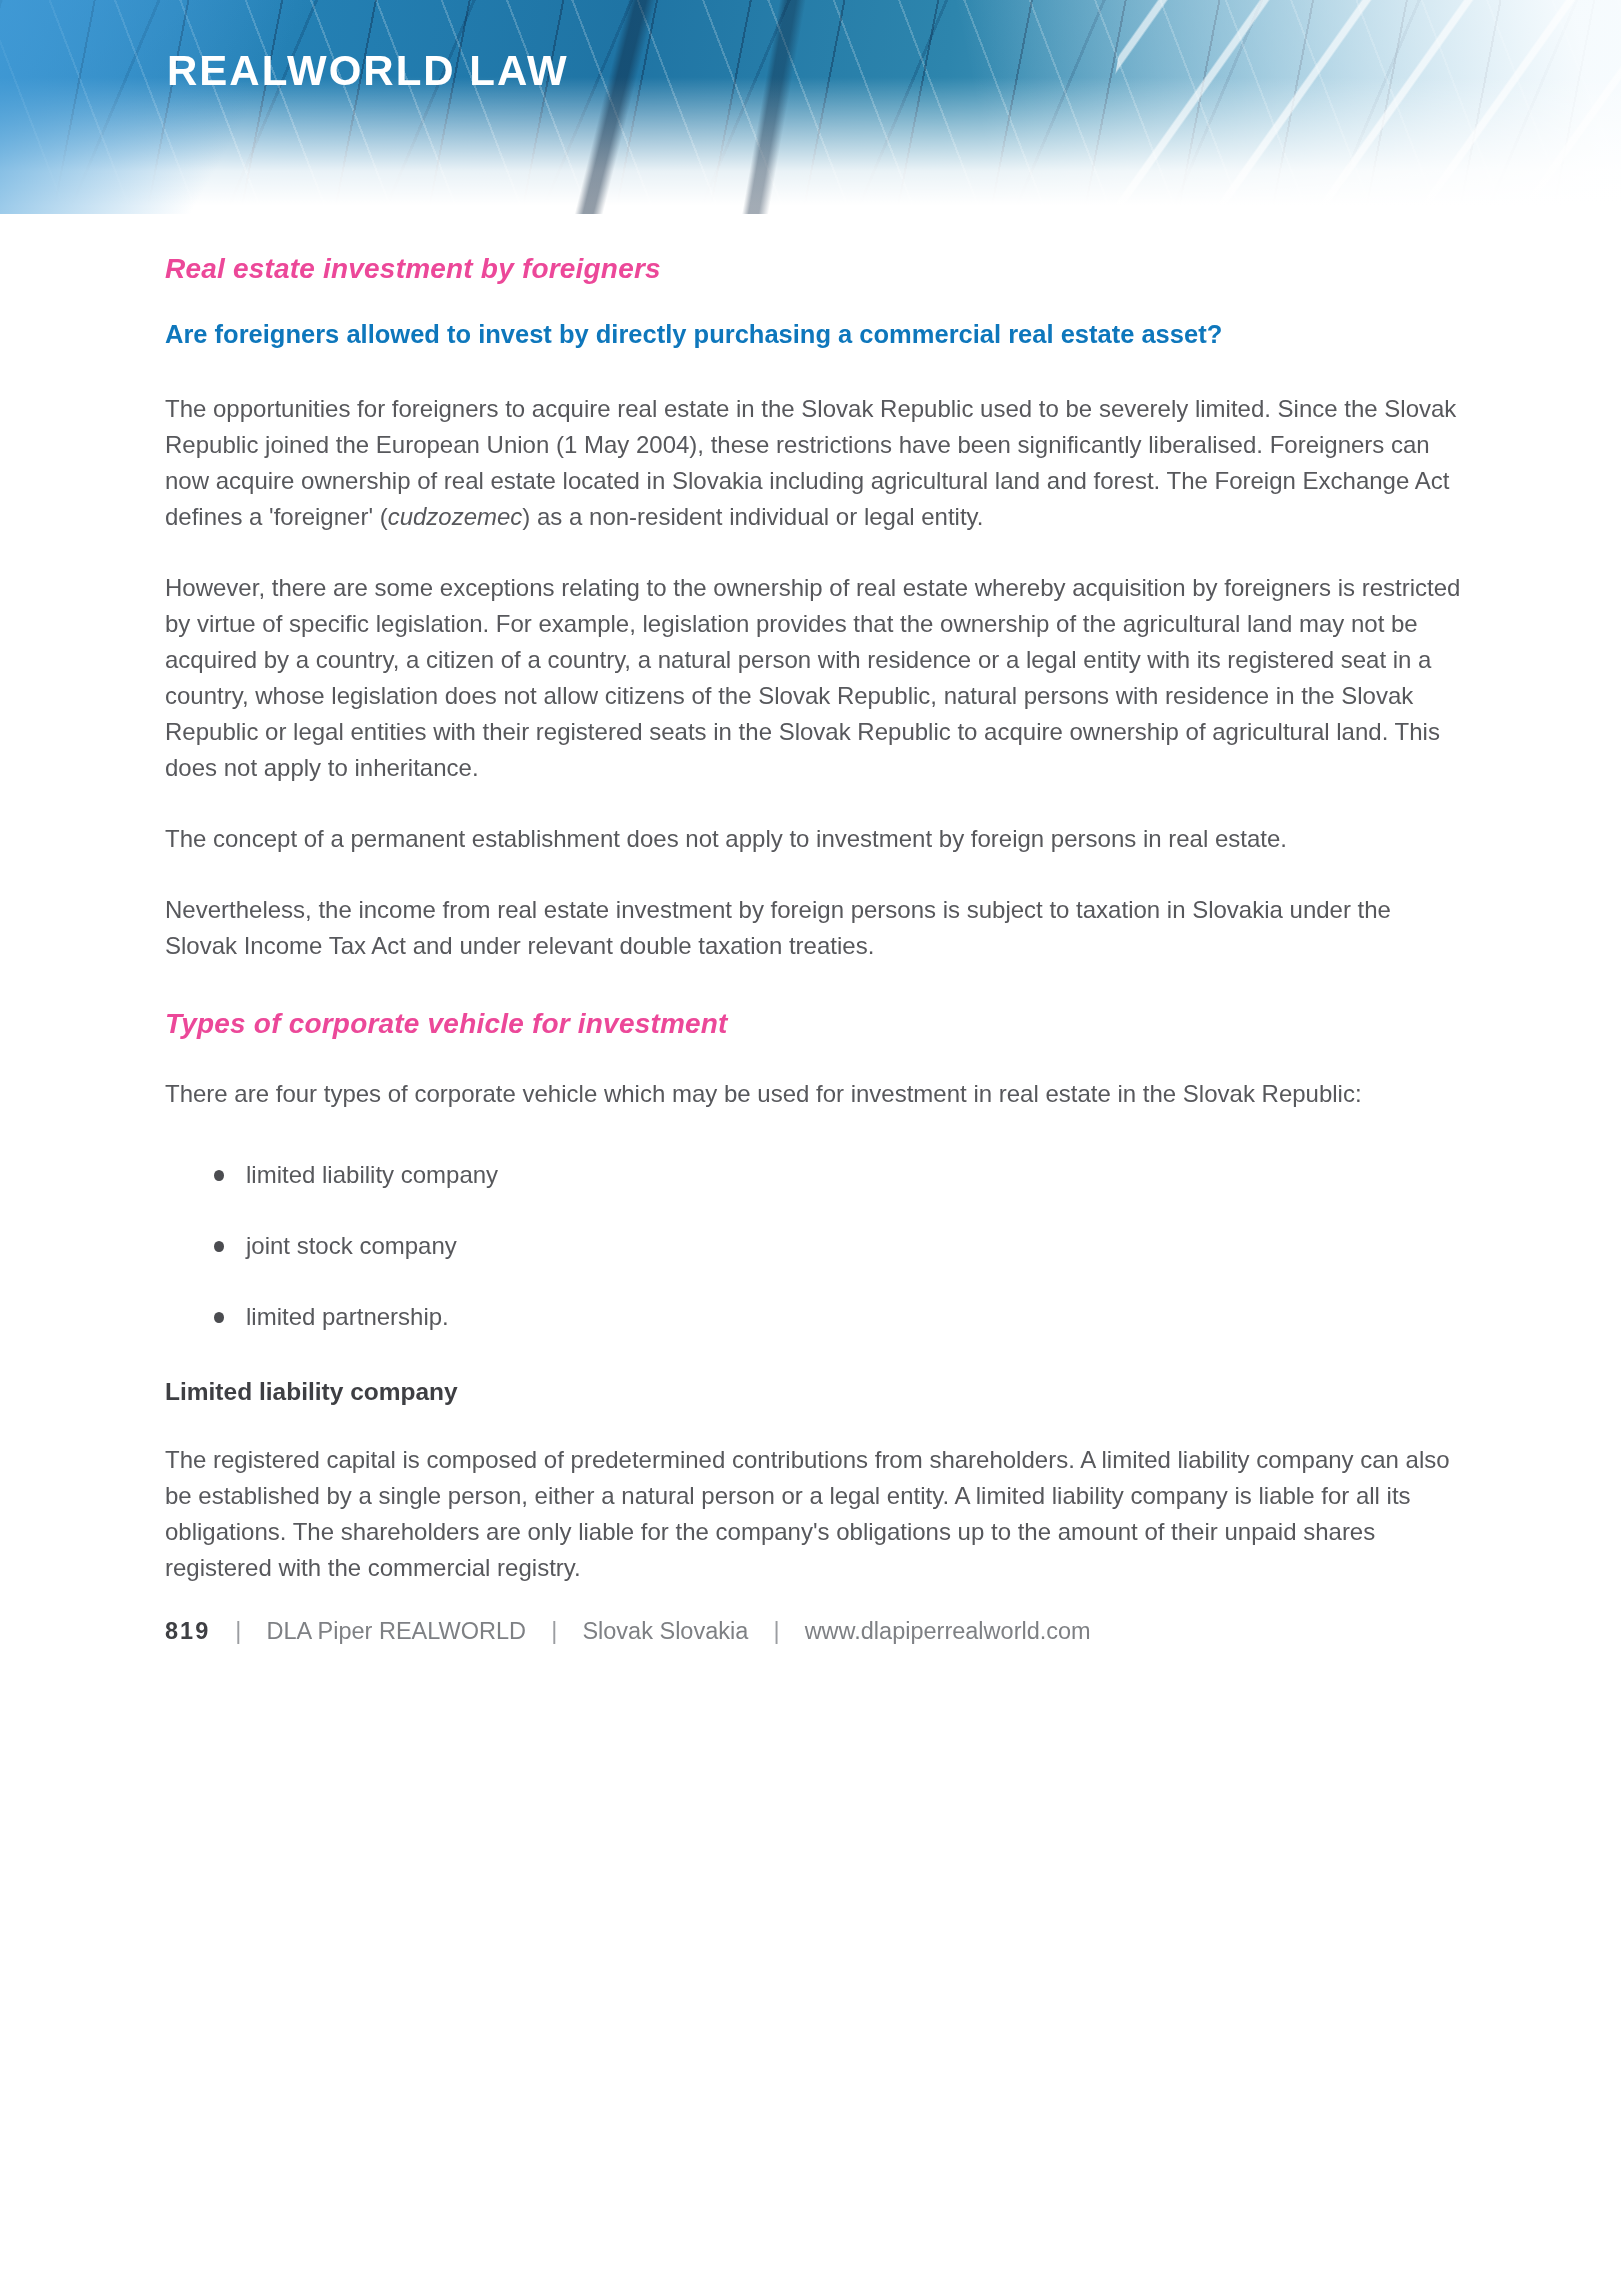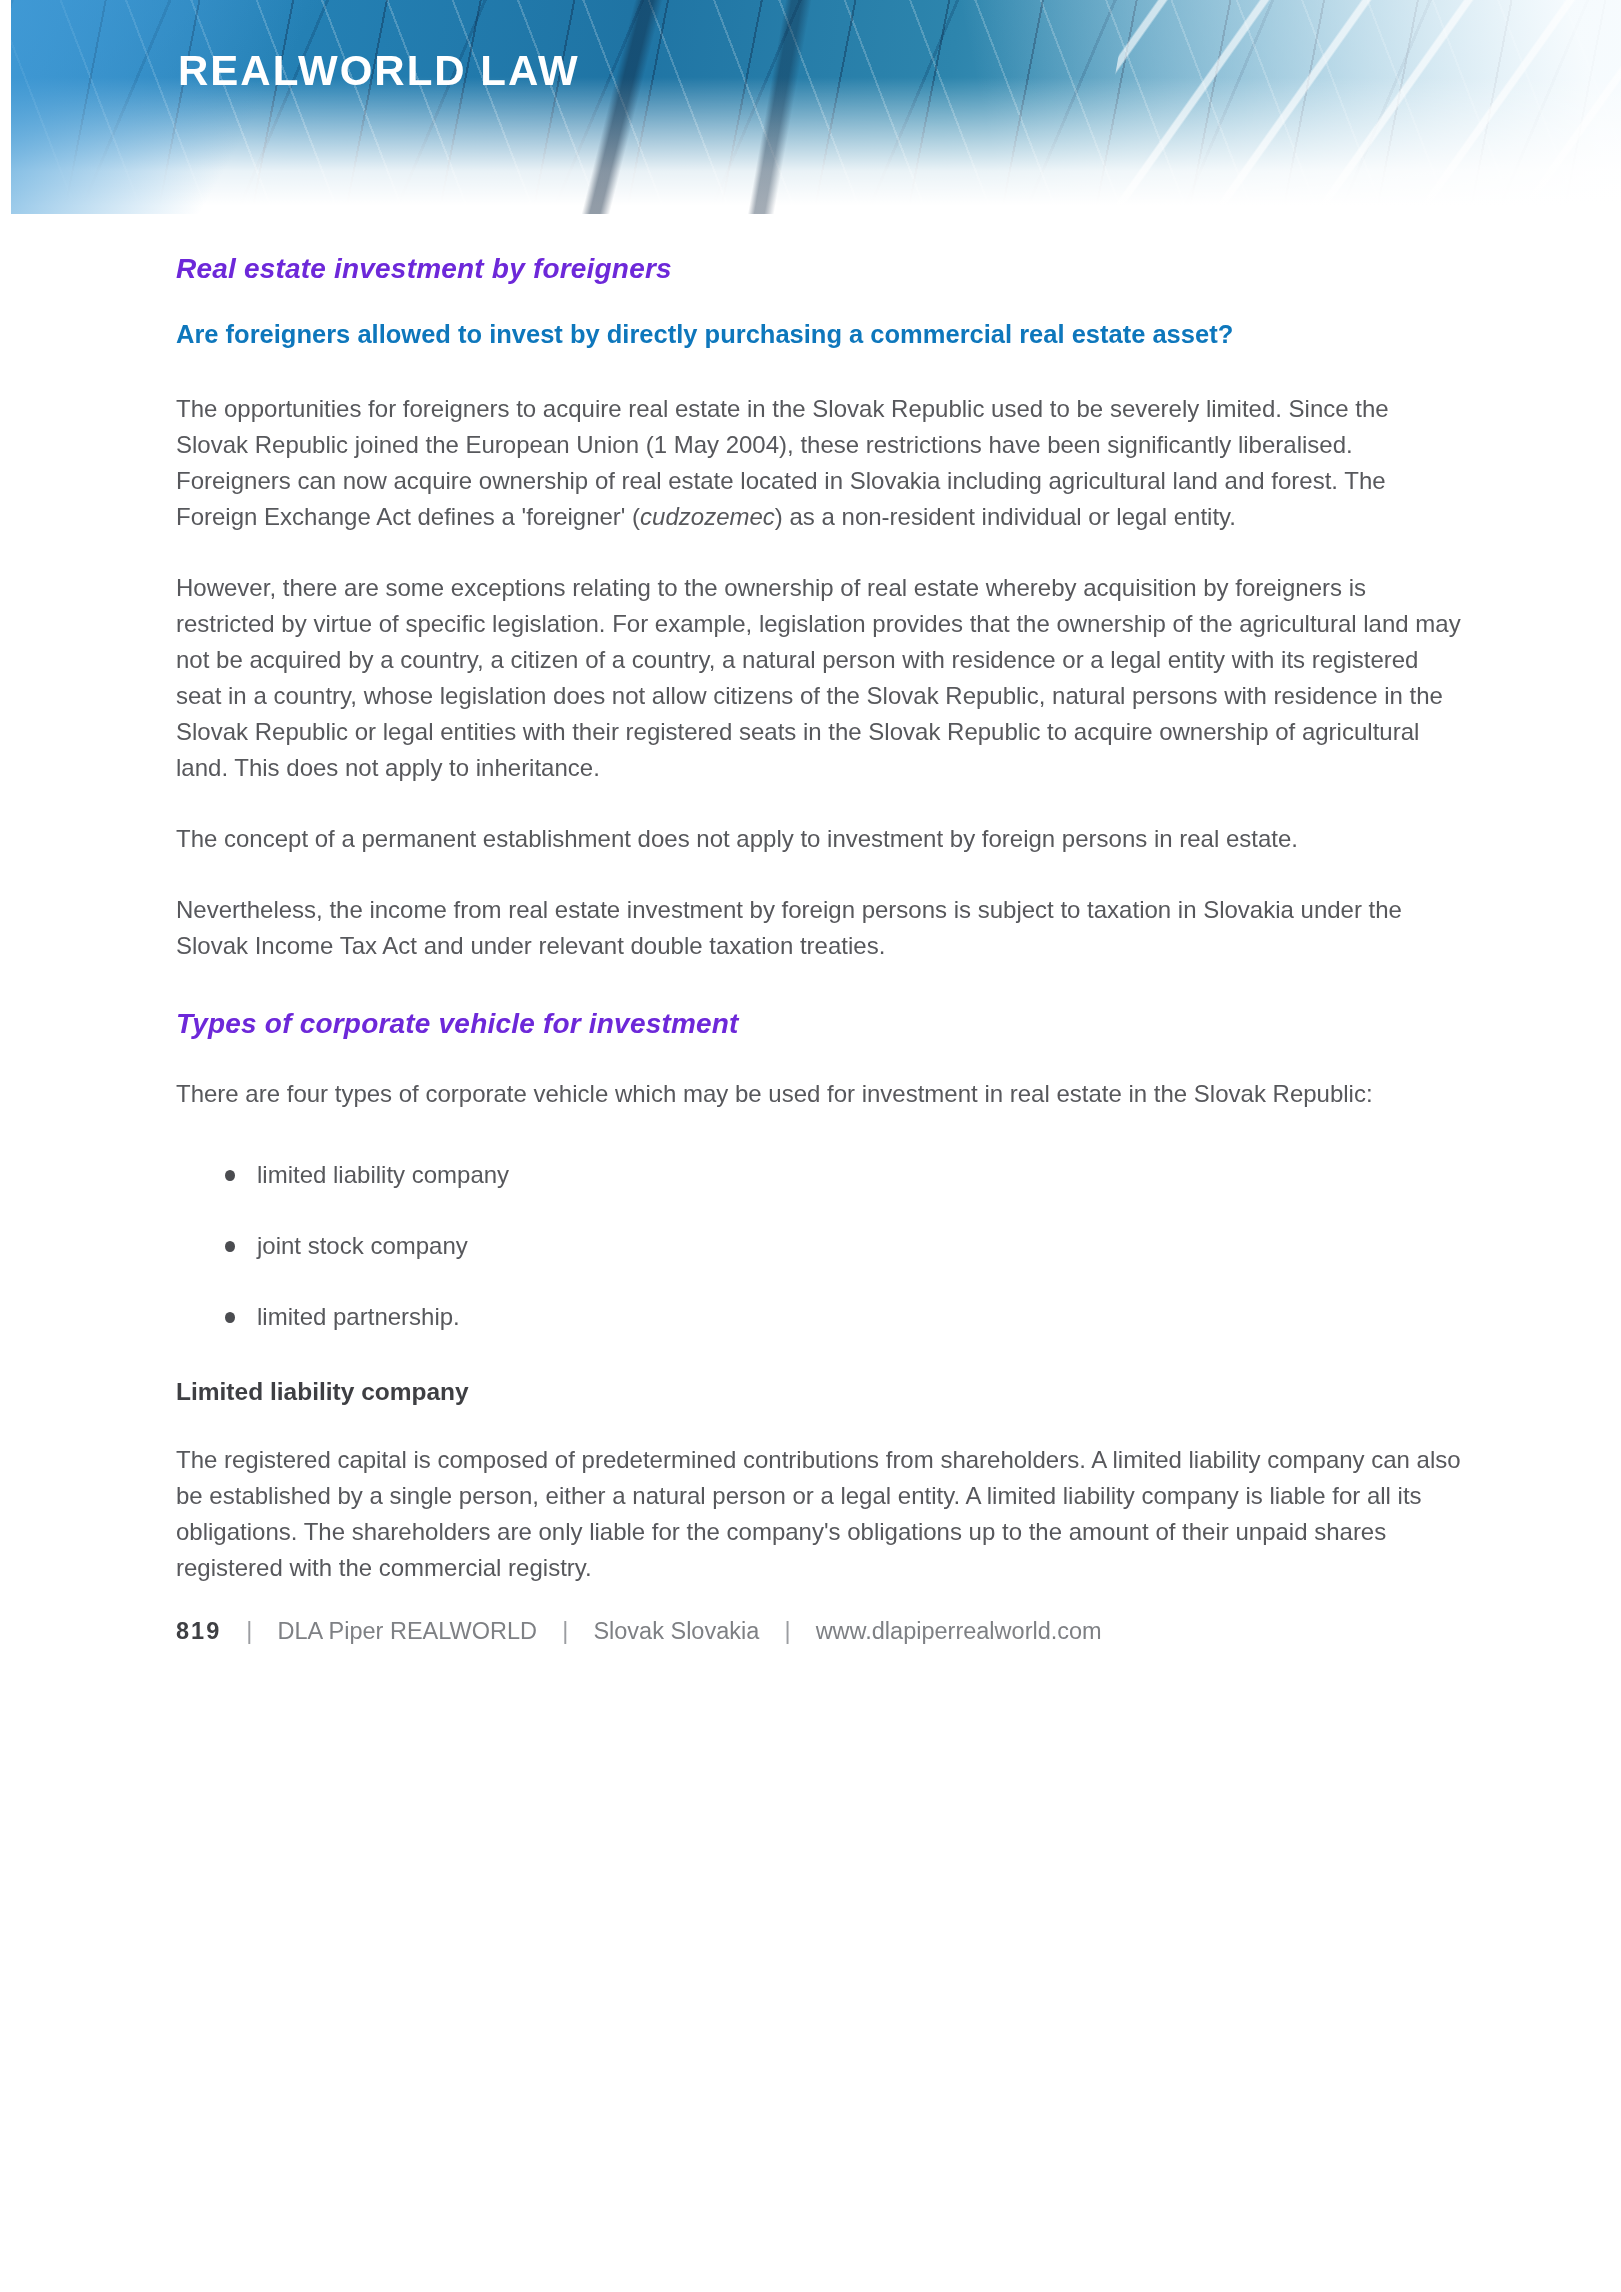--- a/index.html
+++ b/index.html
@@ -4,21 +4,21 @@
 <style>
   * { box-sizing: border-box; }
   html, body { margin: 0; padding: 0; }
   body {
     width: 1621px;
     height: 2293px;
     background: #ffffff;
     font-family: "Liberation Sans", sans-serif;
     overflow: hidden;
   }
-  .page { position: relative; width: 1621px; height: 2293px; background:#ffffff;padding-left:11px; }
+  .page { position: relative; width: 1621px; height: 2293px; background:#ffffff; }
 
   
   .hero { position: relative; height: 214px; overflow: hidden; }
   .hero-glass {
     position: absolute; inset: 0;
     background:
       linear-gradient(180deg, rgba(255,255,255,0) 0%, rgba(255,255,255,0) 36%, rgba(255,255,255,0.50) 60%, rgba(255,255,255,0.90) 80%, #ffffff 96%),
       linear-gradient(78deg, rgba(255,255,255,0) 60%, rgba(233,244,250,0.55) 80%, rgba(250,253,255,0.95) 97%),
       repeating-linear-gradient(101deg, rgba(13,42,74,0.40) 0 2px, rgba(13,42,74,0) 2px 92px),
       repeating-linear-gradient(69deg, rgba(255,255,255,0.20) 0 2px, rgba(255,255,255,0) 2px 61px),
@@ -47,21 +47,21 @@
   
   .content {
     padding: 0 159px 0 165px;
     color: #57585c;
     font-size: 24px;
     line-height: 36px;
   }
   .content p { margin: 35px 0 0 0; }
   .sec-title {
     margin: 37px 0 0 0;
-    color: #6d28d9;
+    color: #ec4899;
     font-size: 28px;
     font-style: italic;
     font-weight: 700;
     line-height: 35px;
     letter-spacing: 0.2px;
   }
   .sec-title.mt-lg { margin-top: 42px; }
   .question {
     margin: 80px 0 0 0;
     color: #0e77bc;

